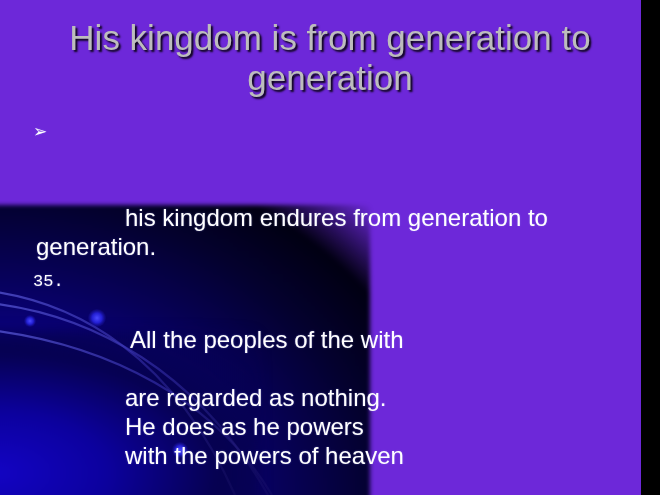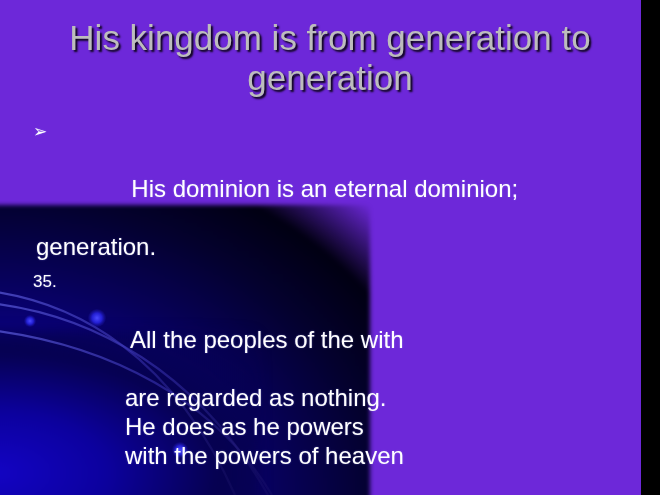--- a/index.html
+++ b/index.html
@@ -116,20 +116,21 @@
     text-shadow: 0 0 2px rgba(160,160,255,0.45);
   }
   .num-marker {
     position: absolute;
     left: 33px;
     top: 0px;
     font-size: 17px;
     line-height: 30px;
     color: #ffffff;
     text-shadow: 0 0 2px rgba(160,160,255,0.45);
+    font-family: Liberation Mono, monospace;
   }
 </style>
 </head>
 <body>
 
 <div id="slide">
 
   <div id="bg-decoration">
     <div class="glow"></div>
     <div class="glow2"></div>
@@ -160,22 +161,22 @@
     </svg>
   </div>
 
   <div id="title">His kingdom is from generation to generation</div>
 
   <div id="body-block">
 
     <div class="para para-1">
       <div class="bullet-row">
         <span class="bullet-marker">➢</span>
-        <span>His dominion is an eternal dominion;</span>
       </div>
+      <div class="line ind-1">his kingdom endures from generation to</div>
       <div class="line ind-0">generation.</div>
     </div>
 
     <div class="para para-2">
       <div class="num-row">
         <span class="num-marker">35.</span>
         <span>All the peoples of the with</span>
       </div>
       <div class="line ind-1">are regarded as nothing.</div>
       <div class="line ind-1">He does as he powers</div>

